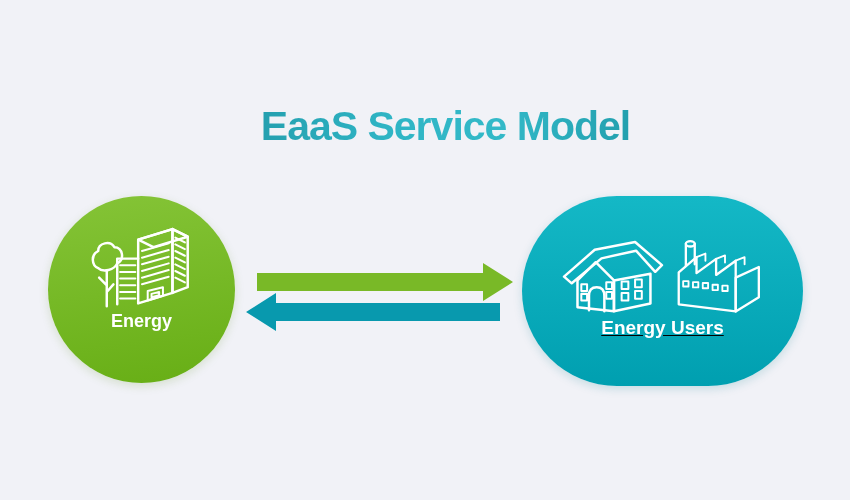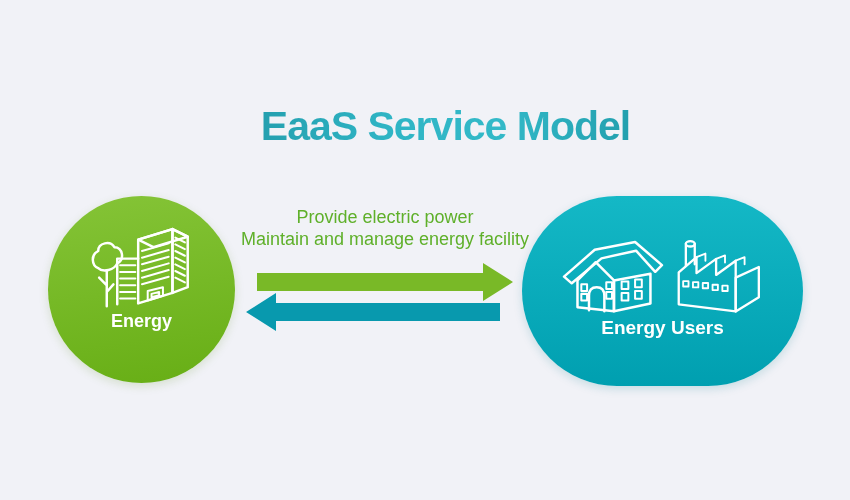--- a/index.html
+++ b/index.html
@@ -27,20 +27,21 @@
   .circle{
     position:absolute;left:48px;top:196px;width:187px;height:187px;border-radius:50%;
     background:linear-gradient(172deg,var(--circle-green-top,#85c437) 0%,var(--circle-green-bottom,#67ae15) 100%);
     box-shadow:0 3px 10px rgba(90,140,30,.18);
   }
   .circle .node-icon{margin-top:15px;}
   .pill{
     position:absolute;left:522px;top:196px;width:281px;height:190px;border-radius:95px;
     background:linear-gradient(180deg,var(--pill-teal-top,#14b8c6) 0%,var(--pill-teal-bottom,#009fb0) 100%);
     box-shadow:0 3px 10px rgba(0,120,140,.18);
+    text-decoration:underline;
   }
   .pill-icons{display:flex;align-items:flex-end;margin-top:23px;gap:2px;}
   .node-label{
     color:#ffffff;font-weight:bold;font-size:18px;line-height:20px;text-align:left;margin-top:0;
   }
   .node-label span{display:block;}
   .pill .node-label{margin-top:3px;font-size:19px;}
   
   .flow-label span{display:block;}
   .flow-top{
@@ -85,24 +86,20 @@
       <path class="thin" d="M95,28 L105,33 M95,35 L105,40 M95,42 L105,47 M95,49 L105,54 M95,56 L105,61 M95,63 L105,68 M95,70 L105,75"></path>
 
       <polygon class="thin" points="66,84 82,80 82,89 66,94"></polygon>
       <polygon class="thin" points="70,87 78,85 78,88.5 70,90.5"></polygon>
     </svg>
     <div class="node-label">
       <span>Energy</span>
     </div>
   </div>
 
-  <div class="flow-label flow-top">
-    <span>Provide electric power</span>
-    <span>Maintain and manage energy facility</span>
-  </div>
 
   <svg class="arrow arrow-forward" width="256" height="38" viewBox="0 0 256 38" aria-hidden="true">
     <polygon points="0,10 226,10 226,0 256,19 226,38 226,28 0,28" style="fill:var(--green-arrow,#79b927)"></polygon>
   </svg>
   <svg class="arrow arrow-back" width="254" height="38" viewBox="0 0 254 38" aria-hidden="true">
     <polygon points="254,10 30,10 30,0 0,19 30,38 30,28 254,28" style="fill:var(--teal-arrow,#0899ae)"></polygon>
   </svg>
 
 
   <div class="node pill">

